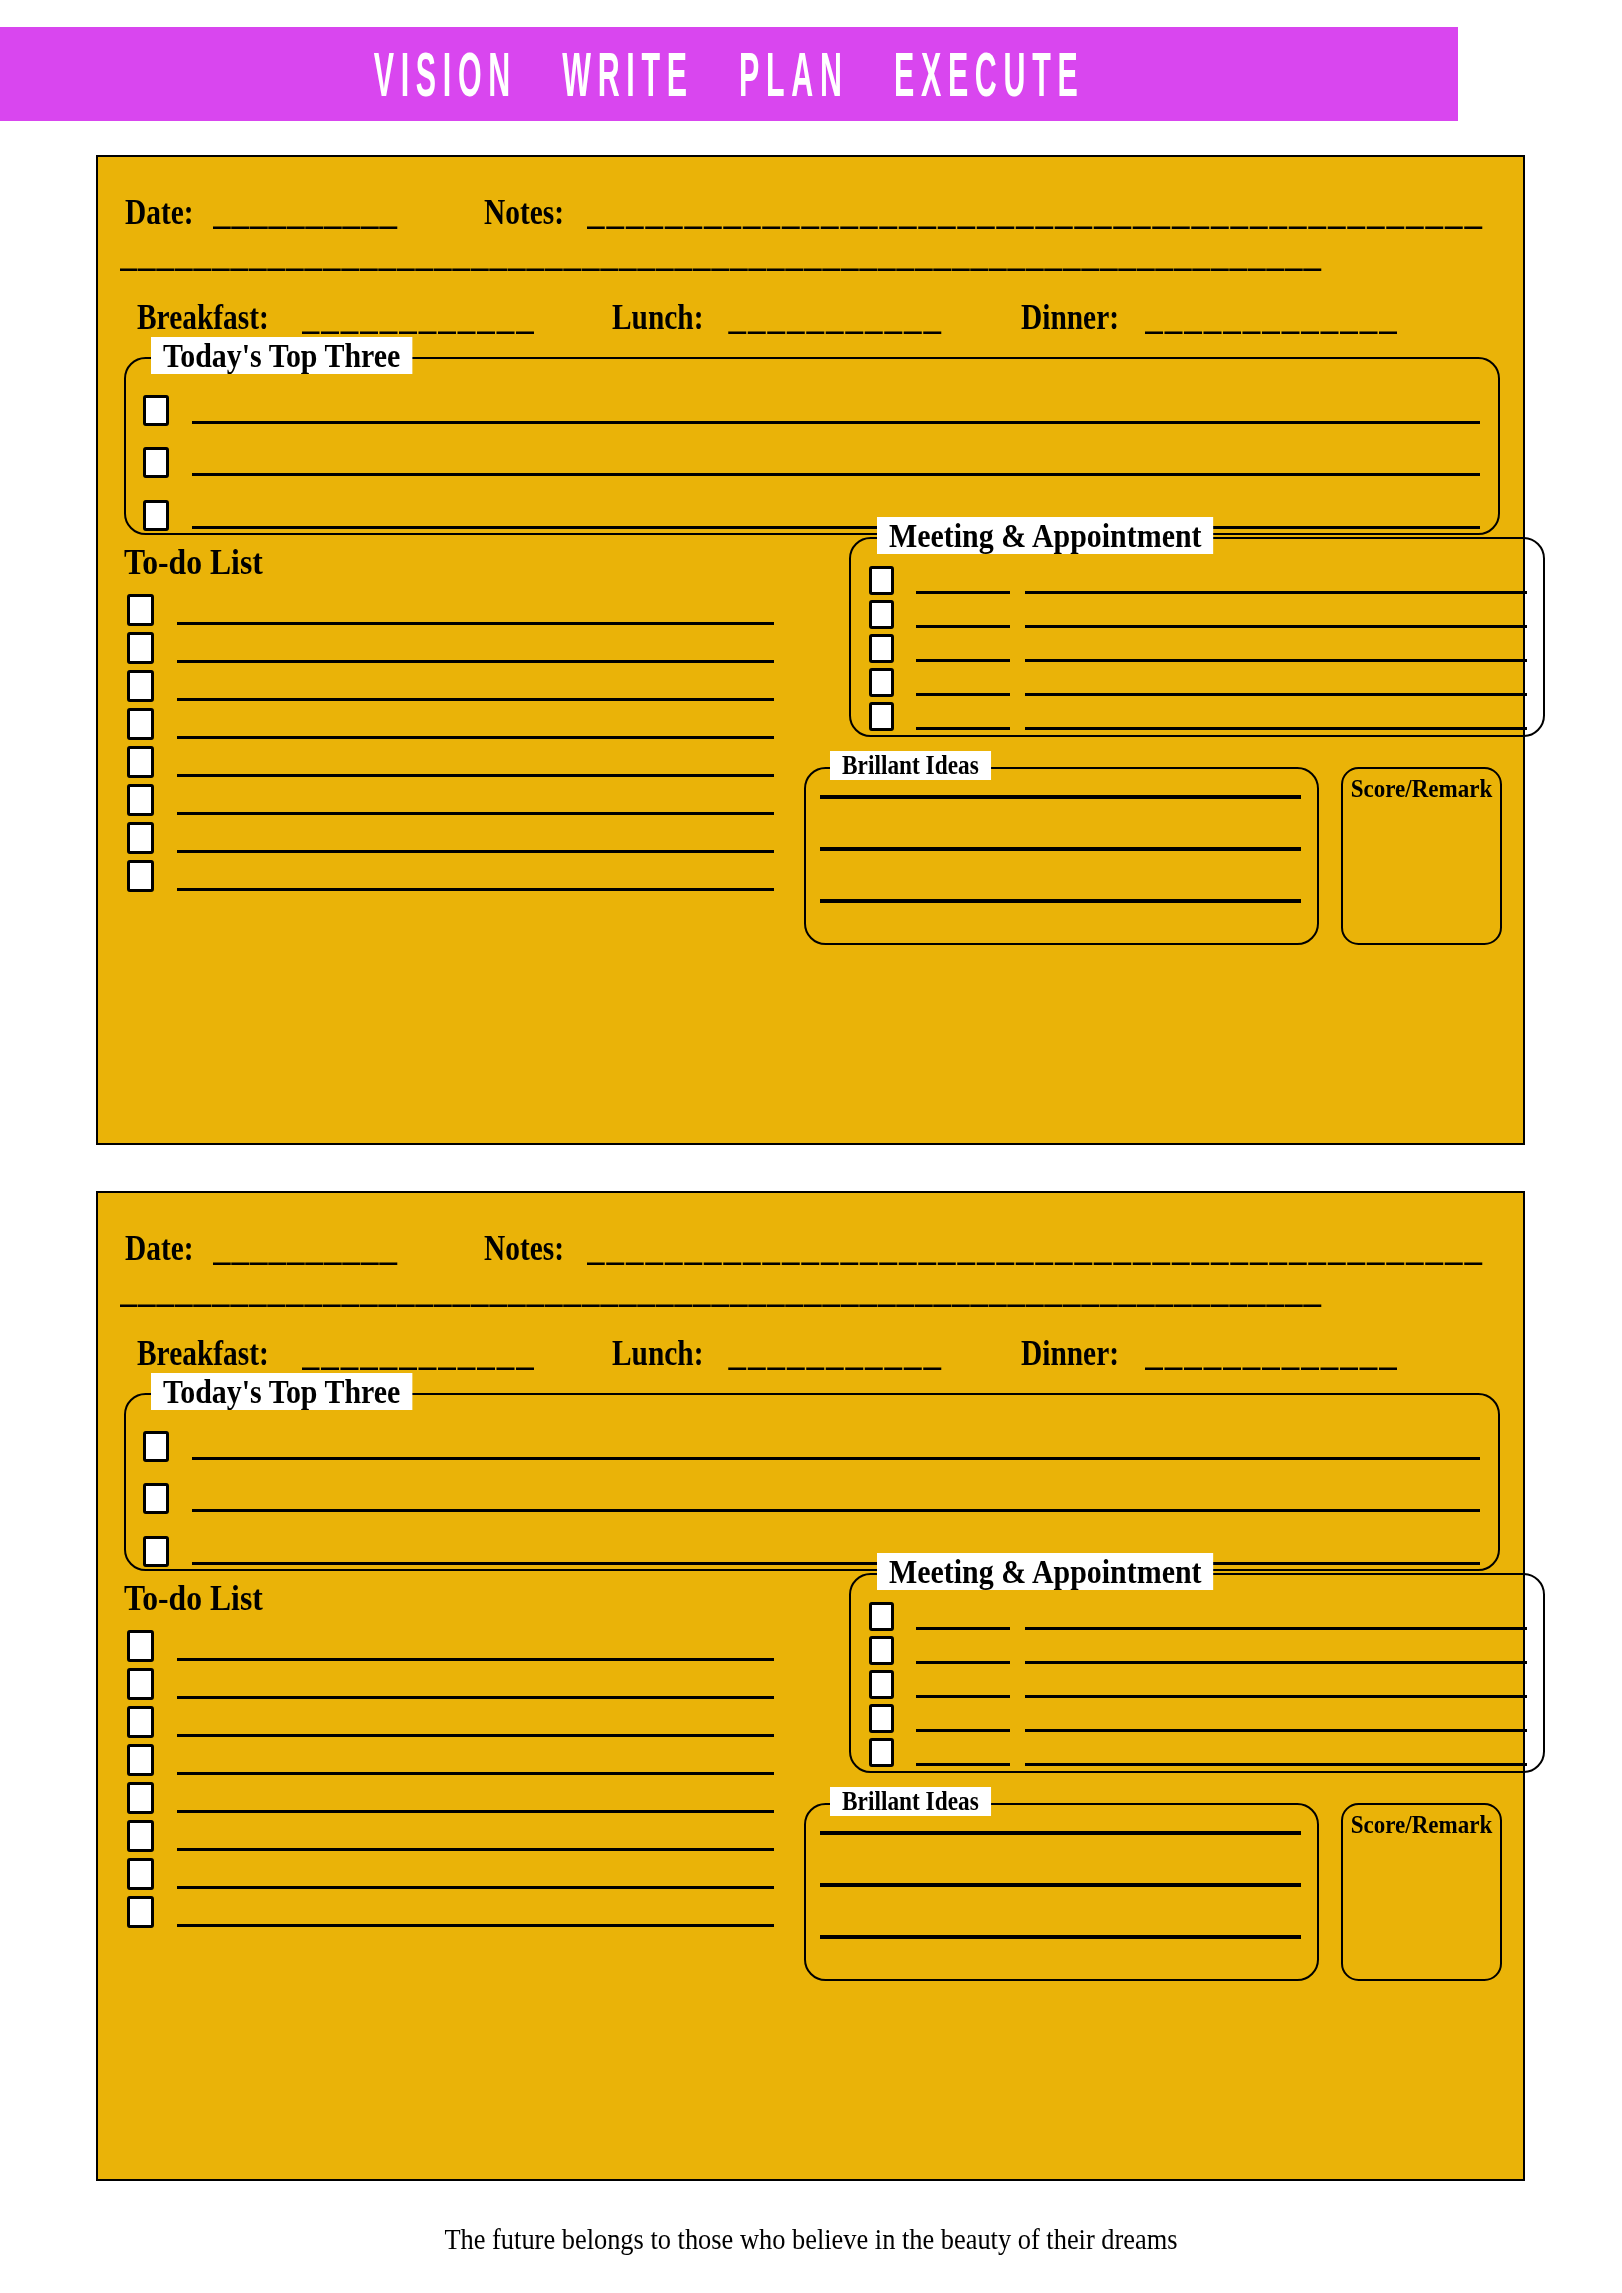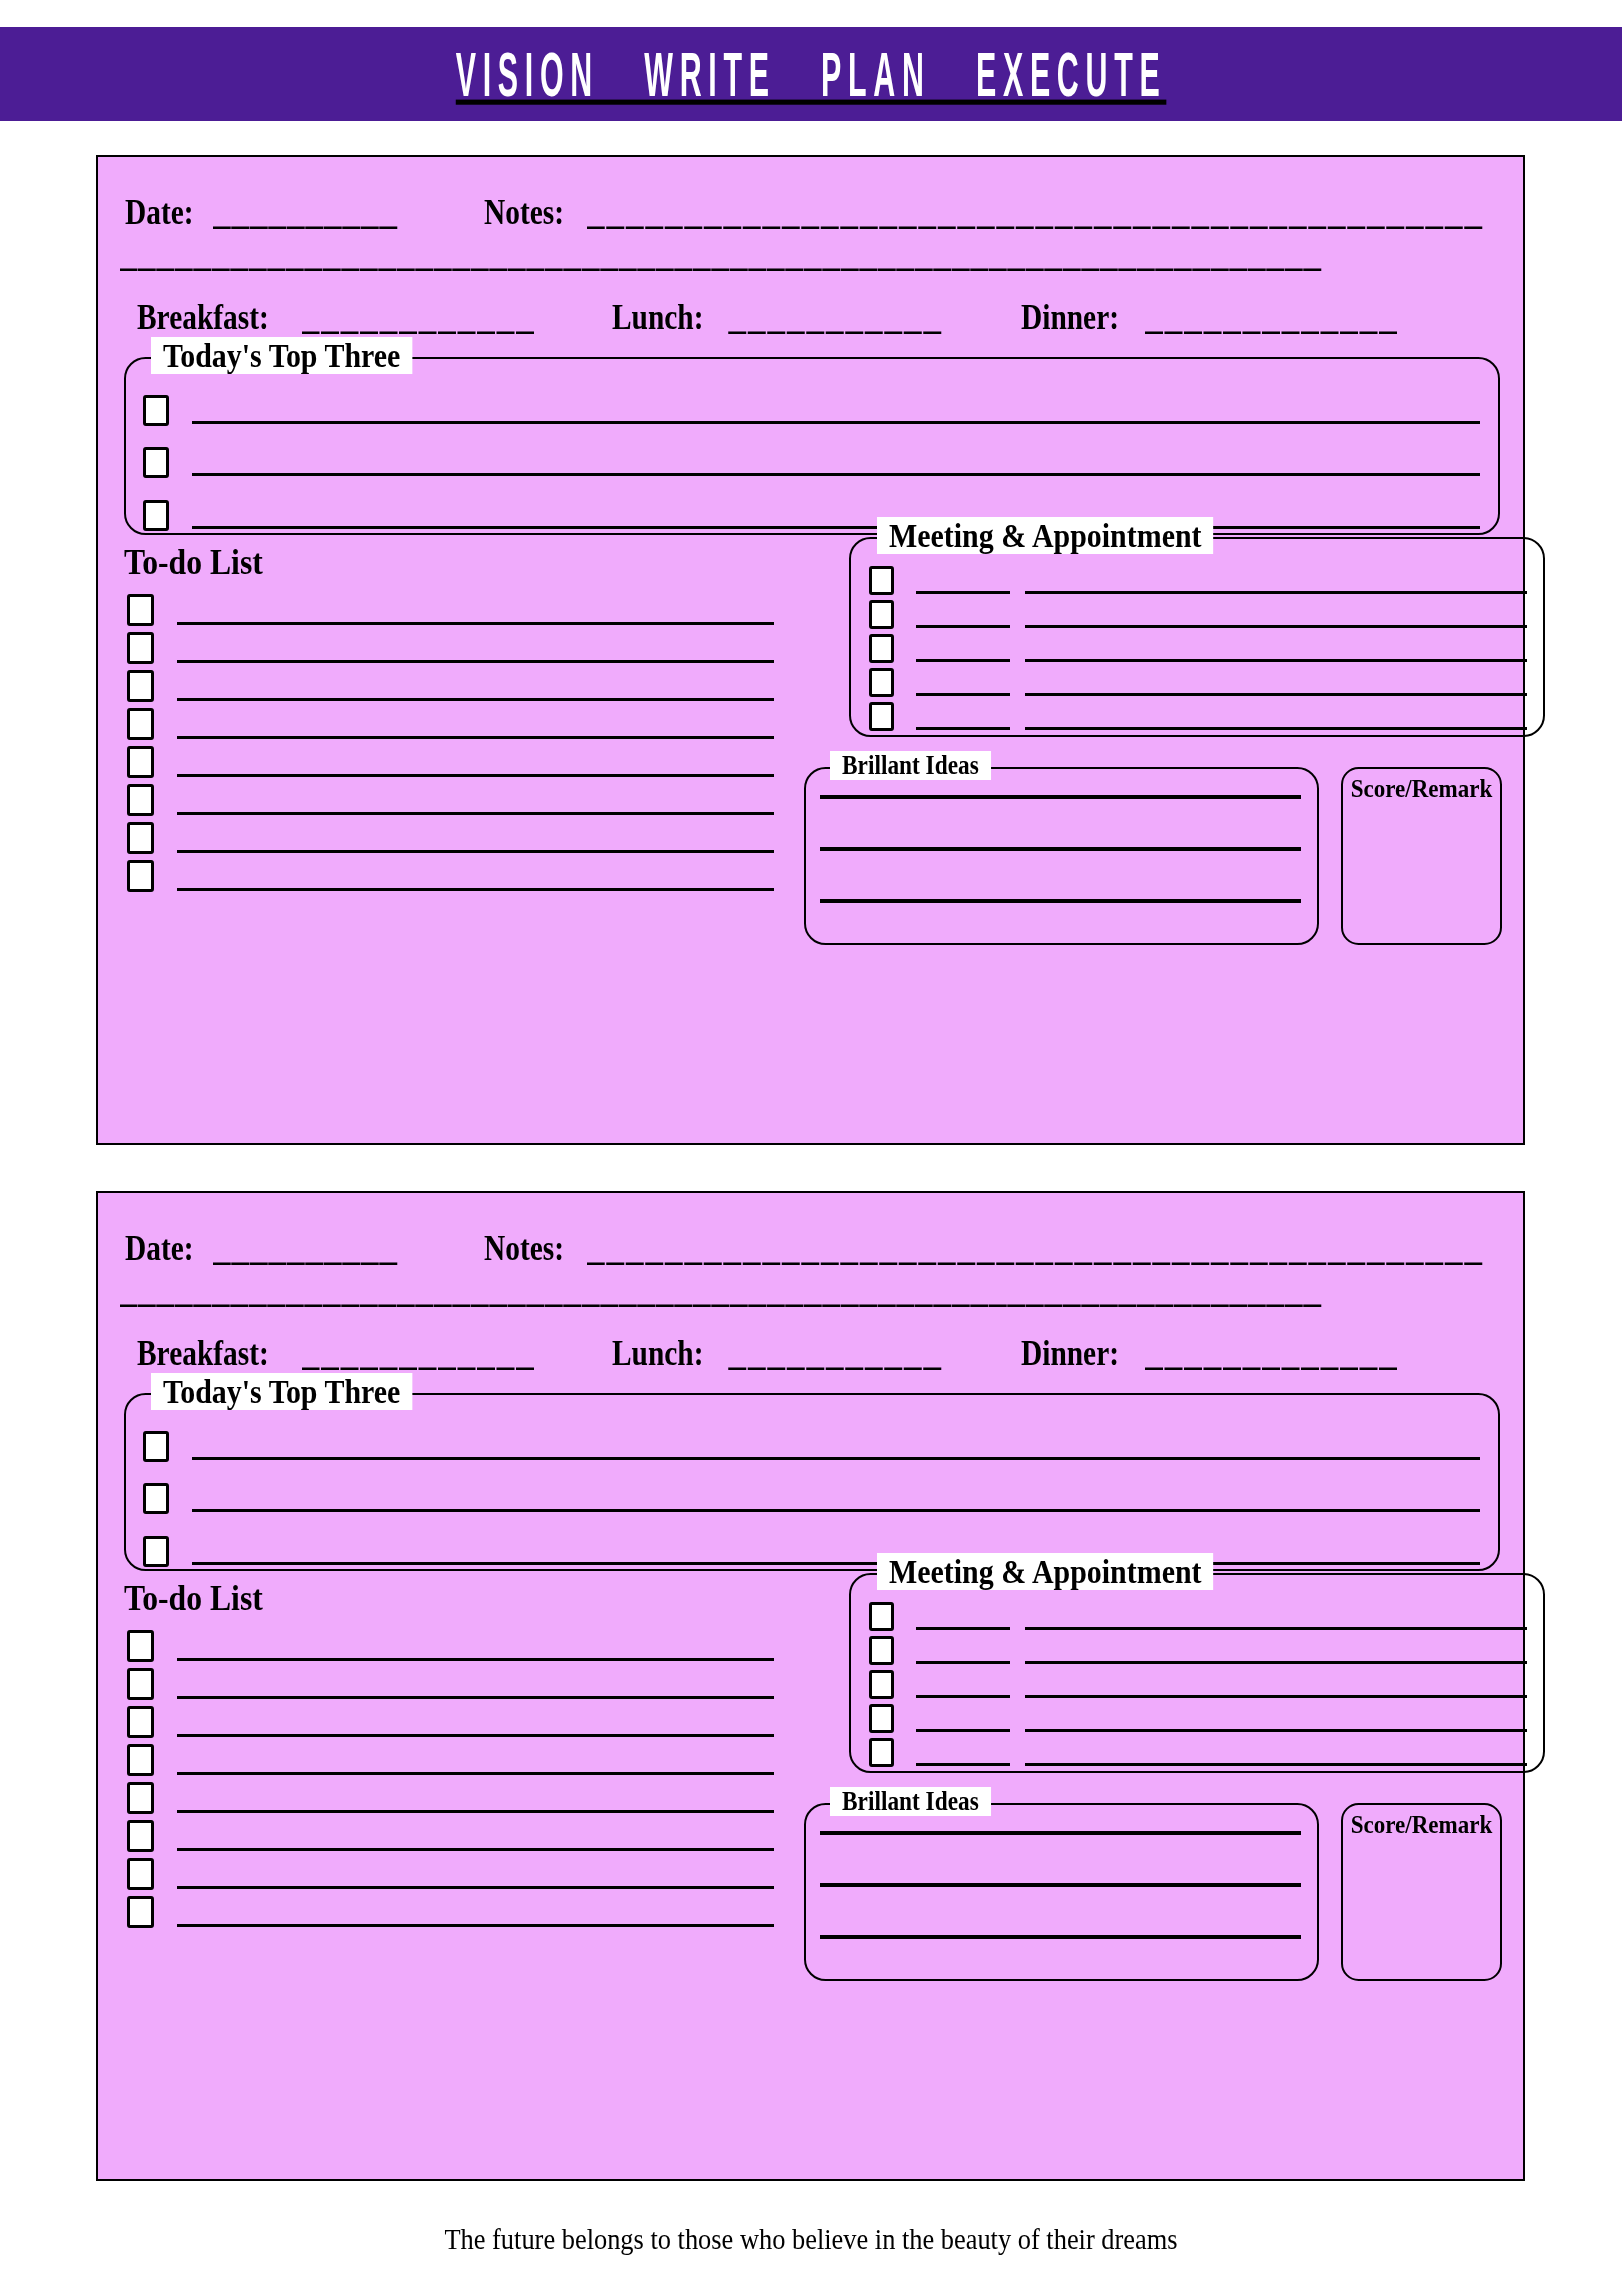--- a/index.html
+++ b/index.html
@@ -15,46 +15,45 @@
     color: #000000;
     position: relative;
     overflow: hidden;
   }
 
   
   .banner {
     position: absolute;
     left: 0;
     top: 26.5px;
-    width: 1622px;
+    width: 1458px;
     height: 94px;
-    background: #4c1d95;
+    background: #d946ef;
     display: flex;
     align-items: center;
     justify-content: center;
-    text-decoration: underline;
   }
   .banner-title {
     color: #ffffff;
     font-family: "Liberation Sans Narrow", "Liberation Sans", sans-serif;
     font-weight: 700;
     font-size: 49px;
     letter-spacing: 10.8px;
     transform: scaleX(0.62) scaleY(1.28);
     transform-origin: center center;
     white-space: pre;
   }
 
   
   .panel {
     position: absolute;
     left: 96px;
     width: 1429px;
     border: 2.9px solid #000000;
-    background: #f0abfc;
+    background: #eab308;
   }
   .panel--first { top: 155px;  height: 990px; }
   .panel--second { top: 1191px; height: 990px; }
 
   .panel-inner {
     position: relative;
     width: 100%;
     height: 100%;
     padding: 0;
   }

